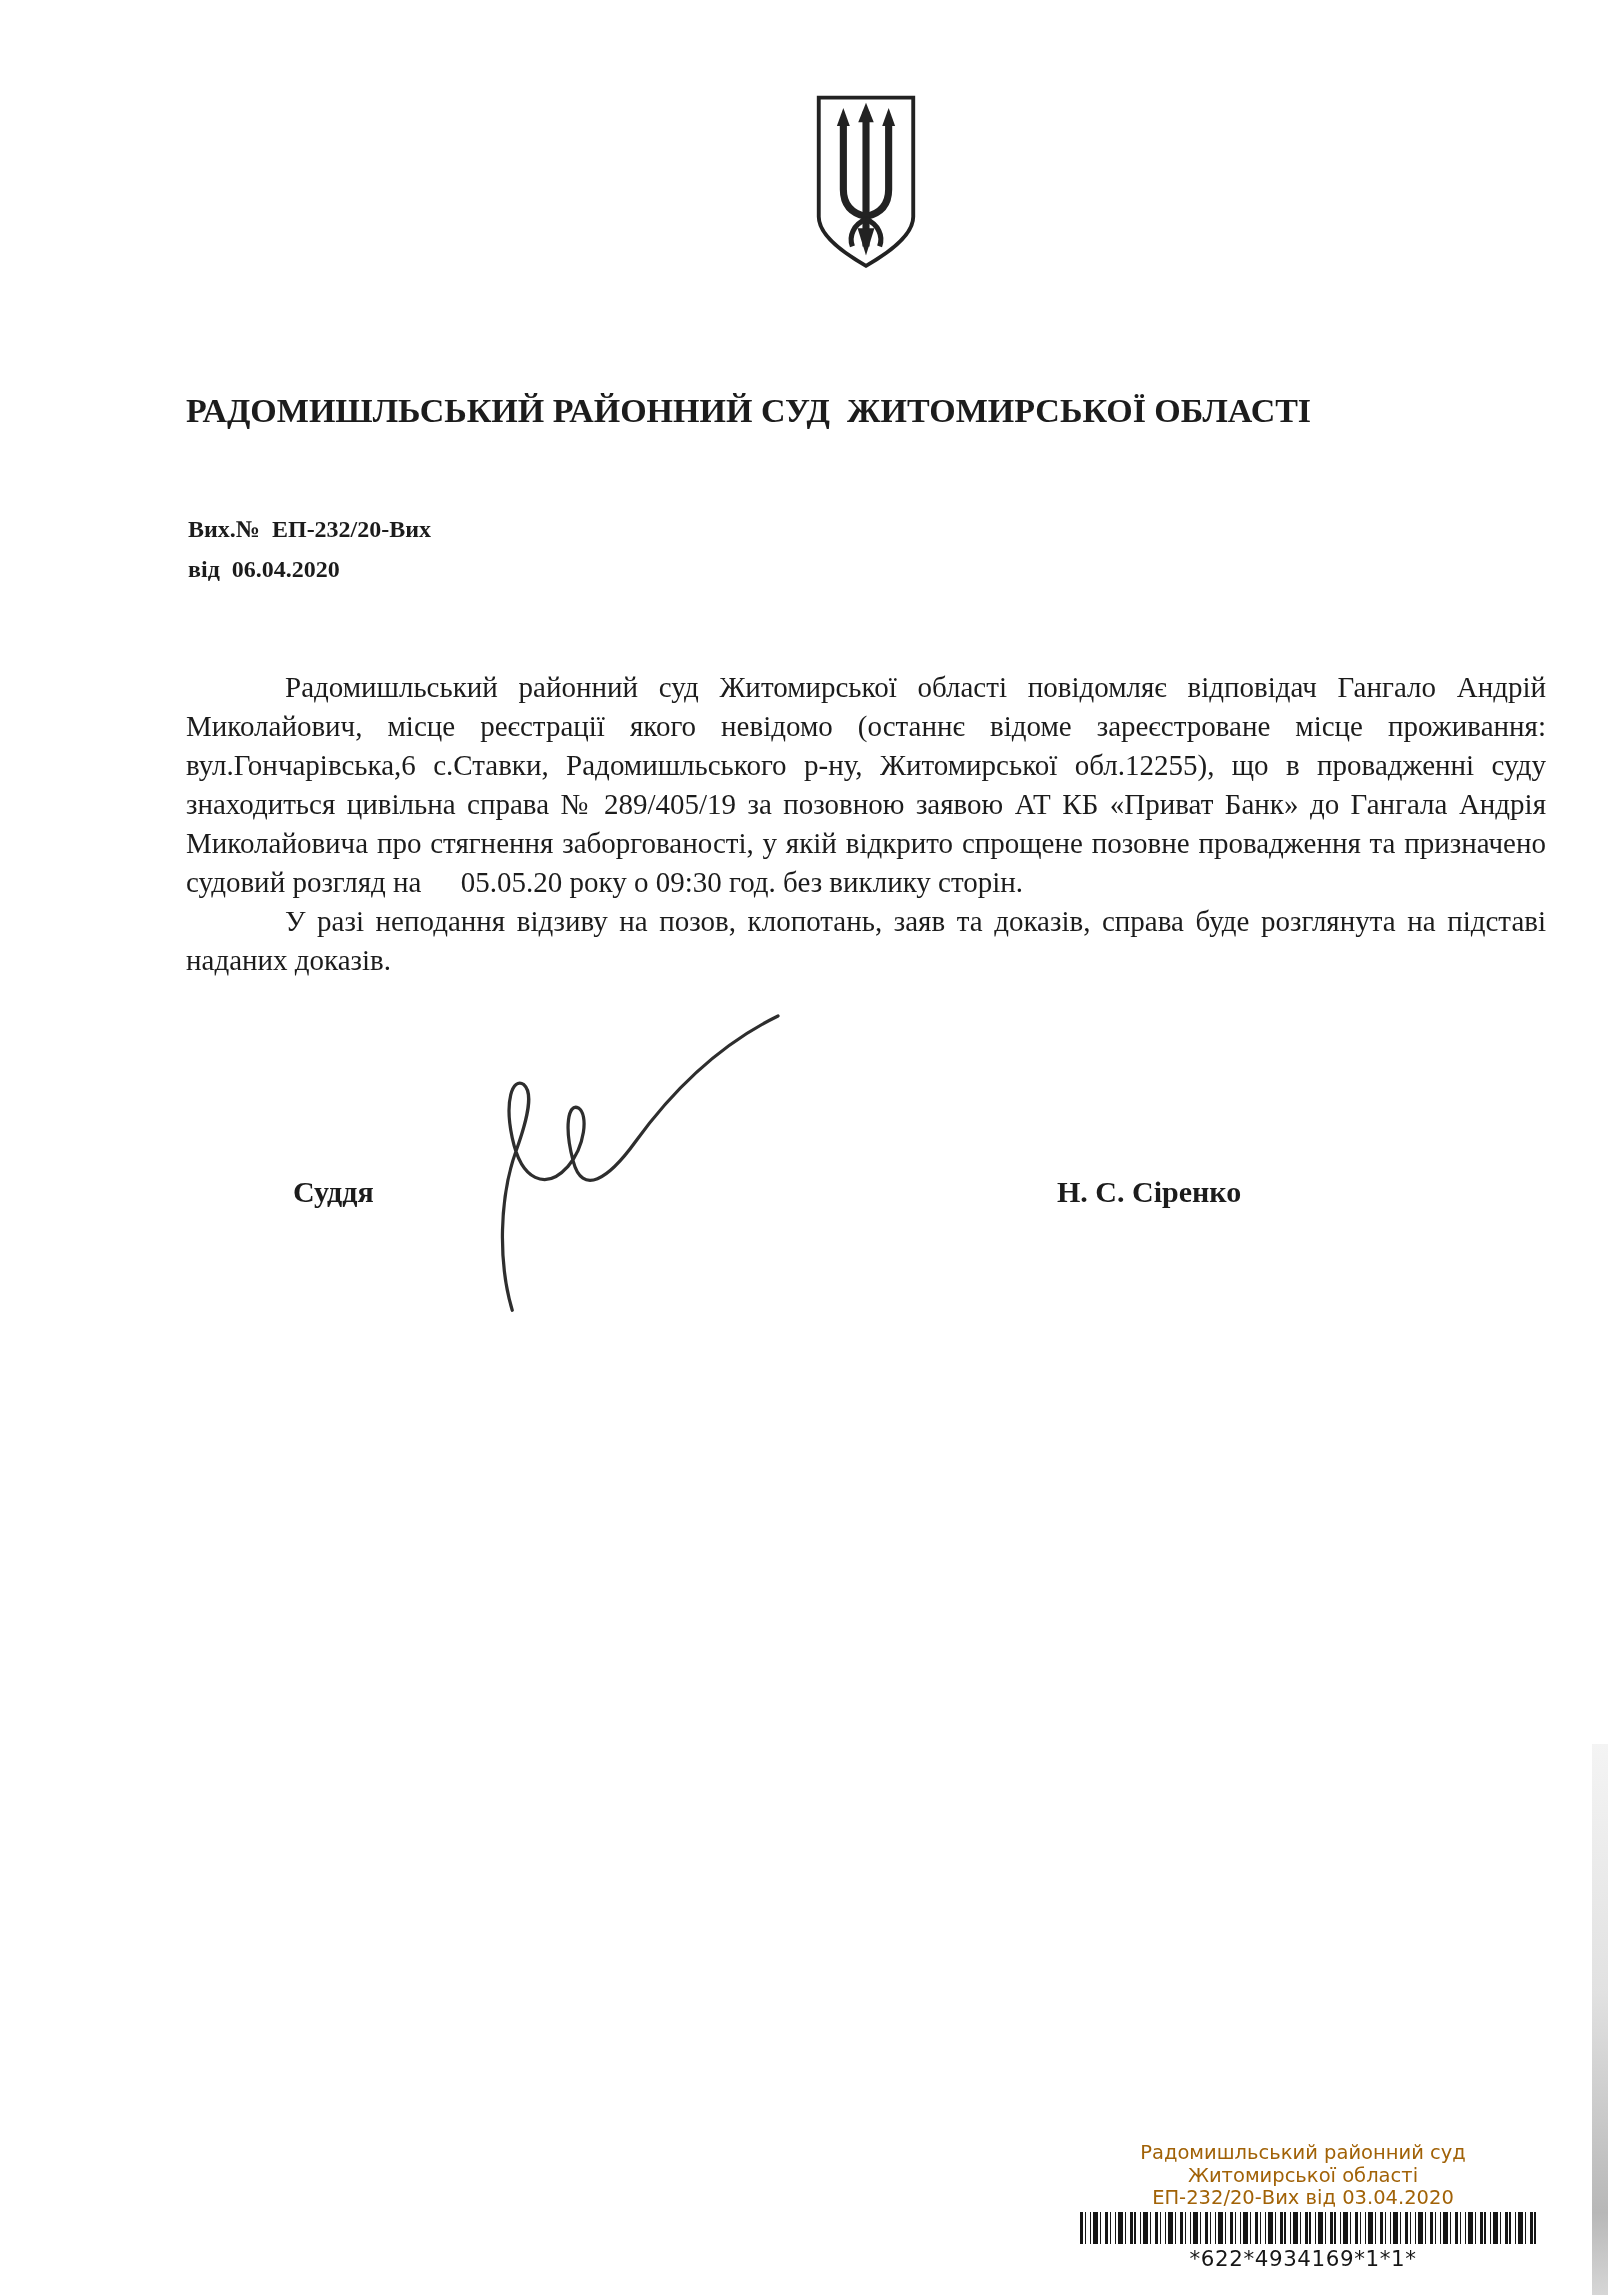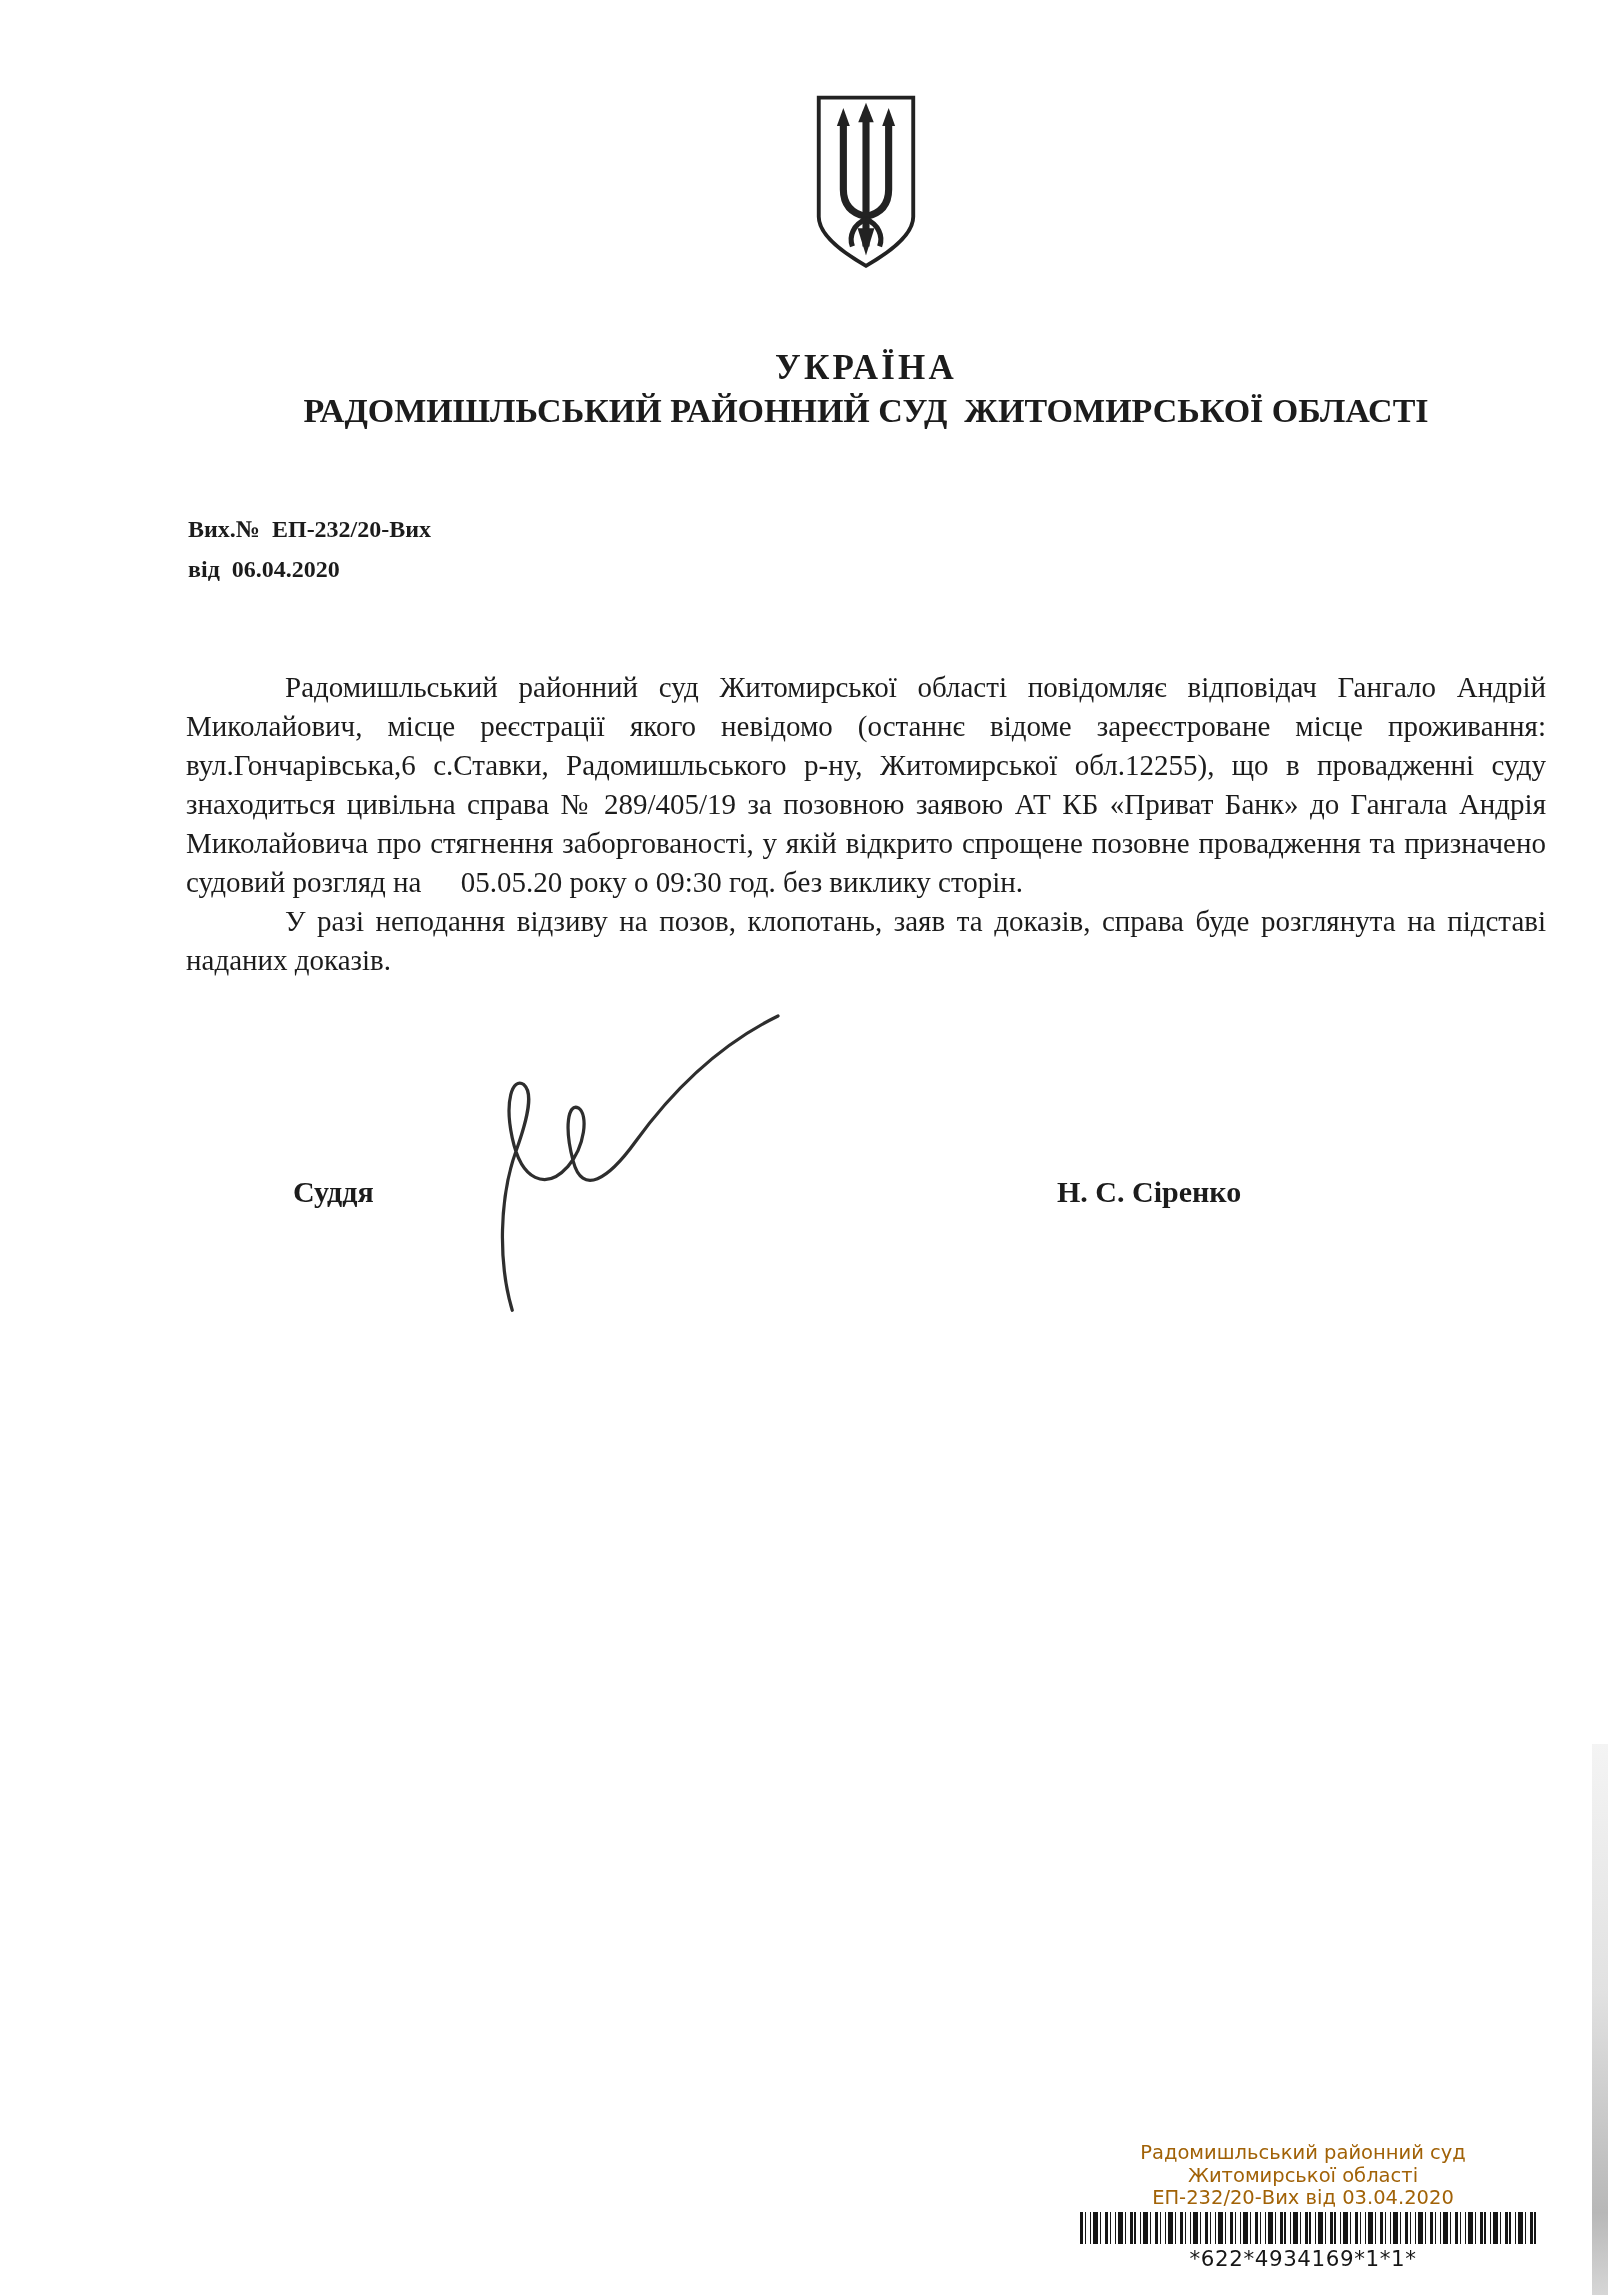--- a/index.html
+++ b/index.html
@@ -22,21 +22,20 @@
     position: absolute;
     left: 186px; top: 348px; width: 1360px;
     text-align: center;
     font-size: 35px; font-weight: bold;
     letter-spacing: 3.2px;
     white-space: pre;
   }
   .court {
     position: absolute;
     left: 186px; top: 392px; width: 1360px;
-    text-align: center;
     font-size: 34px; font-weight: bold;
     white-space: pre;
   }
   .addr {
     position: absolute;
     left: 186px; top: 438px; width: 1360px;
     text-align: center;
     font-size: 30.5px;
   }
   
@@ -136,21 +135,20 @@
       <path d="M110,52 L120,24 L130,52 Z"></path>
       <path d="M73,46 L85,16 L97,46 Z"></path>
       <path d="M85,252 L72,210 H98 Z"></path>
     </g>
     <g stroke="#222222" fill="none" stroke-width="8">
       <path d="M85,196 C66,204 58,222 64,238"></path>
       <path d="M85,196 C104,204 112,222 106,238"></path>
     </g>
   </svg>
 
-  <div class="country">УКРАЇНА</div>
   <div class="court">РАДОМИШЛЬСЬКИЙ РАЙОННИЙ СУД  ЖИТОМИРСЬКОЇ ОБЛАСТІ</div>
 
   <div class="ref1">Вих.№  ЕП-232/20-Вих</div>
   <div class="ref2">від  06.04.2020</div>
 
   <div class="bodytext">
     <p><span>Радомишльський районний суд Житомирської області повідомляє відповідач Гангало Андрій Миколайович, місце реєстрації якого невідомо (останнє відоме зареєстроване місце проживання: вул.Гончарівська,6 с.Ставки, Радомишльського р-ну, Житомирської обл.12255), що в провадженні суду знаходиться цивільна справа № 289/405/19 за позовною заявою АТ КБ «Приват Банк» до Гангала Андрія Миколайовича про стягнення заборгованості, у якій відкрито спрощене позовне провадження та призначено судовий розгляд на </span><b>05.05.20 року о 09:30 год. без виклику сторін.</b></p>
     <p>У разі неподання відзиву на позов, клопотань, заяв та доказів, справа буде розглянута на підставі наданих доказів.</p>
   </div>
 

